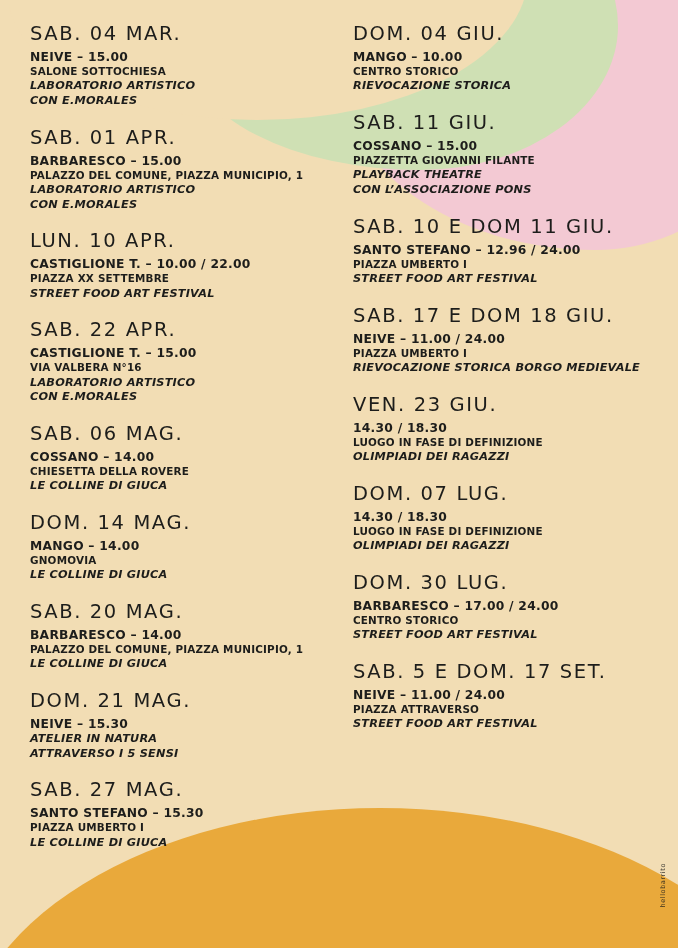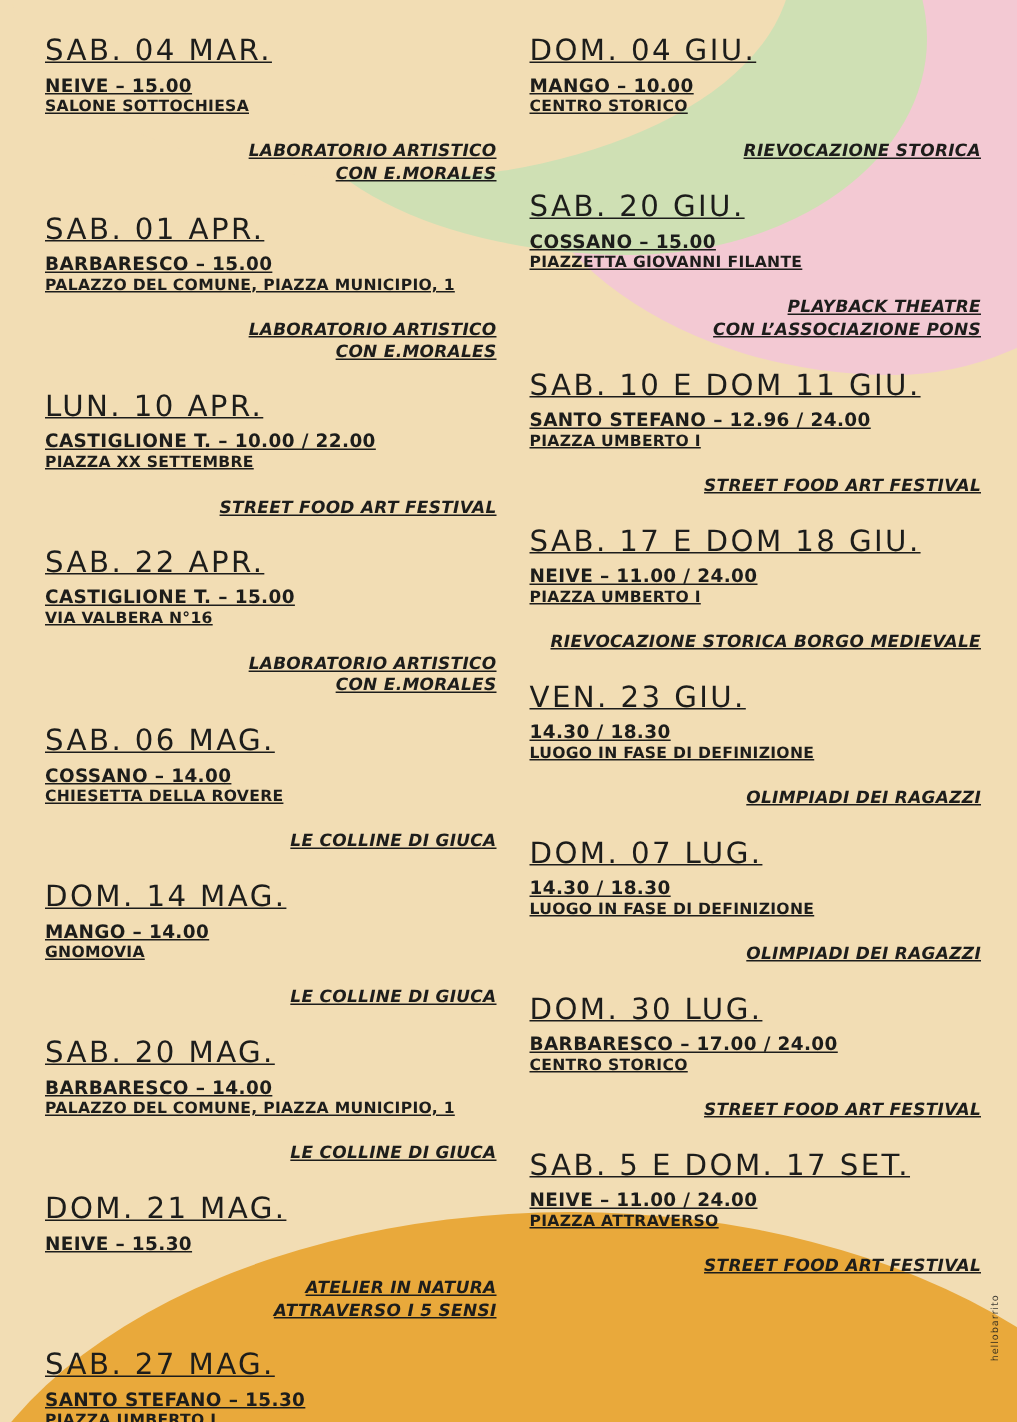--- a/index.html
+++ b/index.html
@@ -50,21 +50,21 @@
     position: relative;
     width: 678px;
     height: 948px;
     padding: 22px 24px 20px 30px;
     display: flex;
     gap: 22px;
   }
   .col { width: 308px; }
   .col.right { padding-top: 0; }
 
-  .event { margin-bottom: 17px; text-decoration: underline; }
+  .event { margin-bottom: 17px; }
   .col.right .event { margin-bottom: 17px; }
 
   .date {
     font-family: "DejaVu Sans", sans-serif;
     font-size: 19.5px;
     letter-spacing: 1.6px;
     font-weight: 400;
     color: #1d1d1b;
     margin: 0 0 5px 0;
     white-space: nowrap;
@@ -80,23 +80,22 @@
     font-weight: bold;
     letter-spacing: 0.2px;
     margin: 0;
     line-height: 1.28;
   }
   .desc {
     font-size: 11.3px;
     font-style: italic;
     font-weight: bold;
     letter-spacing: 0.2px;
-    margin: 16px 0 0 0;
+    margin: 1px 0 0 0;
     line-height: 1.3;
-    text-align: right;
   }
 
   .vertical-credit {
     position: absolute;
     right: 11px;
     bottom: 40px;
     font-size: 6.5px;
     letter-spacing: 0.6px;
     color: #1d1d1b;
     writing-mode: vertical-rl;
@@ -172,21 +171,21 @@
       </div>
     </div>
   <div class="col right">
       <div class="event">
         <div class="date">DOM. 04 GIU.</div>
         <div class="town">MANGO – 10.00</div>
         <div class="place">CENTRO STORICO</div>
         <div class="desc">RIEVOCAZIONE STORICA</div>
       </div>
       <div class="event">
-        <div class="date">SAB. 20 GIU.</div>
+        <div class="date">SAB. 11 GIU.</div>
         <div class="town">COSSANO – 15.00</div>
         <div class="place">PIAZZETTA GIOVANNI FILANTE</div>
         <div class="desc">PLAYBACK THEATRE<br>CON L’ASSOCIAZIONE PONS</div>
       </div>
       <div class="event">
         <div class="date">SAB. 10 E DOM 11 GIU.</div>
         <div class="town">SANTO STEFANO – 12.96 / 24.00</div>
         <div class="place">PIAZZA UMBERTO I</div>
         <div class="desc">STREET FOOD ART FESTIVAL</div>
       </div>

